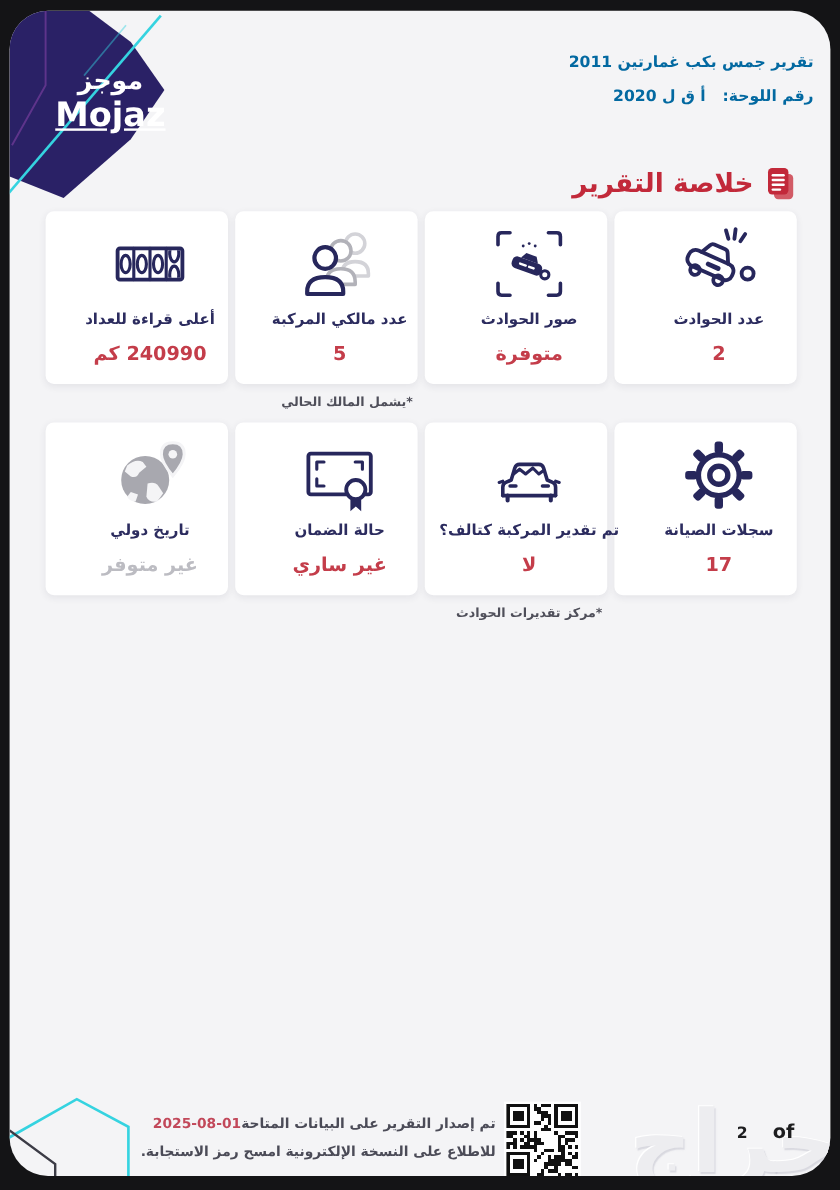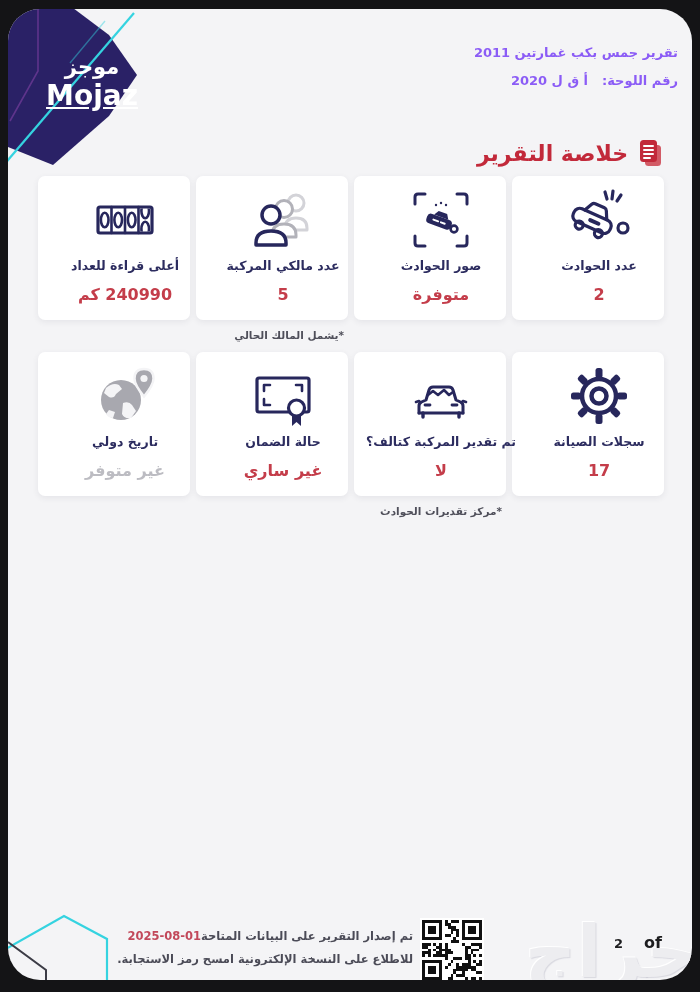--- a/index.html
+++ b/index.html
@@ -11,21 +11,21 @@
 
   
   .logo { position:absolute; top:0; left:0; width:210px; height:170px; }
   .logo-text { position:absolute; top:46px; left:38px; width:92px; text-align:center;
                color:#ffffff; direction:rtl; pointer-events:none; }
   .logo-ar { font-size:21px; font-weight:700; letter-spacing:0.5px; }
   .logo-en { font-size:28px; font-weight:700; margin-top:0; direction:ltr;text-decoration:underline; }
 
   
   .header-right { position:absolute; top:36px; right:14px; text-align:right; direction:rtl;
-                  color:#8b5cf6; }
+                  color:#0369a1; }
   .header-title { font-size:13px; font-weight:700; }
   .header-plate { font-size:13px; font-weight:700; margin-top:13px; }
   .header-plate .plate-value { margin-inline-start:14px; }
 
   
   .section-header { position:absolute; top:129px; right:28px; display:flex; align-items:center;
                     gap:9px; direction:rtl; }
   .section-title { font-size:22px; font-weight:700; color:#c2293a; }
 
   

